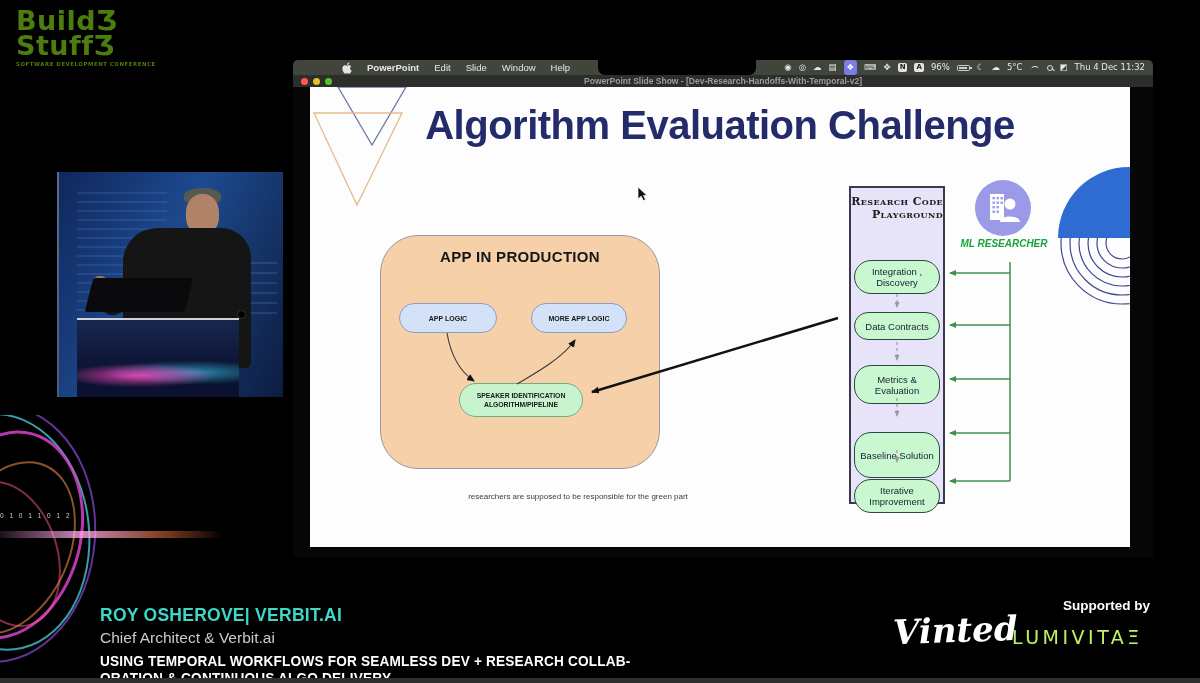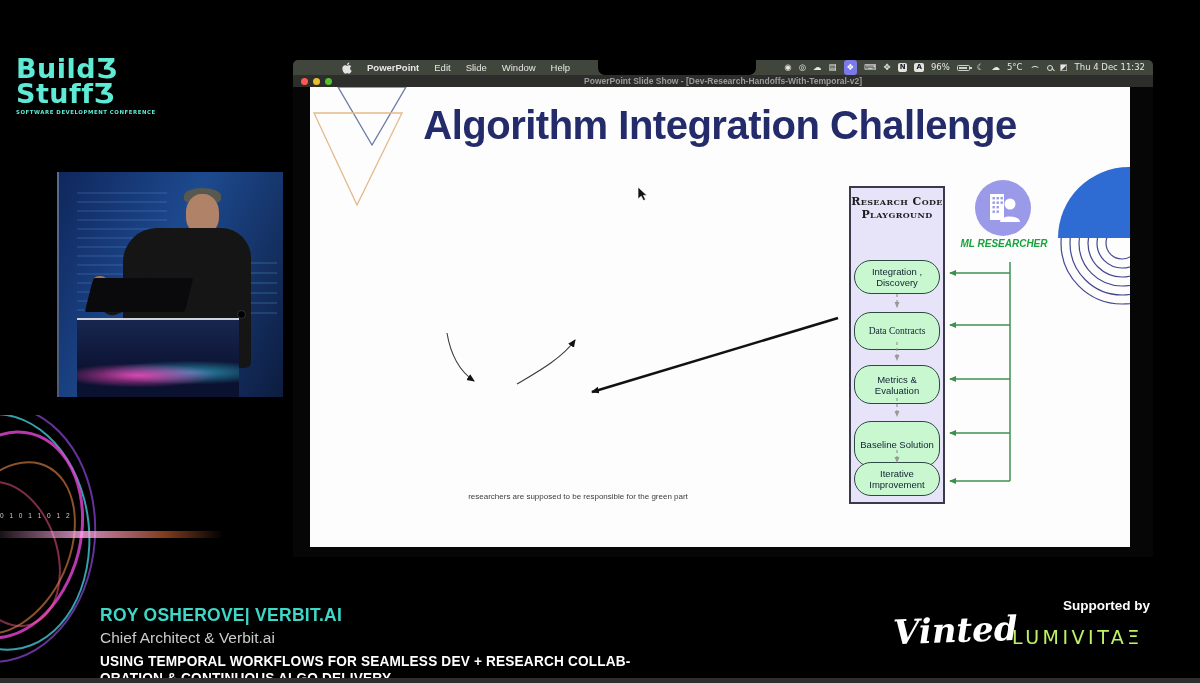--- a/index.html
+++ b/index.html
@@ -2,21 +2,21 @@
 <html><head>
 <meta charset="utf-8">
 <style>
   * { margin:0; padding:0; box-sizing:border-box; }
   html,body { width:1200px; height:683px; background:#000; overflow:hidden;
               font-family:"Liberation Sans", sans-serif; position:relative; }
 
   .abs { position:absolute; }
 
   
-  .bs-logo { left:16px; top:8px; color:#5eead4; font-family:"DejaVu Sans", sans-serif;margin-top:48px; }
+  .bs-logo { left:16px; top:8px; color:#4d7c0f; font-family:"DejaVu Sans", sans-serif; }
   .bs-line { font-size:27px; font-weight:800; line-height:25px; letter-spacing:.5px; }
   .bs-glyph { font-weight:700; }
   .bs-tag { font-size:5.4px; font-weight:700; letter-spacing:.55px; margin-top:3px; }
 
   
   .stage { left:57px; top:172px; width:226px; height:225px; overflow:hidden;
            background:linear-gradient(115deg,#10275c 0%,#1d4a8f 45%,#0d1c3f 100%);
            border-left:2px solid rgba(200,210,220,.35); }
   .stage-backdrop-text { position:absolute; top:1px; left:-6px; white-space:nowrap;
            font-size:17px; font-weight:800; color:#101c56; opacity:.9; letter-spacing:1px; }
@@ -125,29 +125,29 @@
   .p-app { left:18px; top:67px; width:98px; }
   .p-more { left:150px; top:67px; width:96px; }
   .p-algo { left:78px; top:147px; width:124px; height:34px; background:#c8f3cf;
             border:1px solid #6fae84; border-radius:17px; font-size:6.8px; line-height:9px;
             padding:0 14px; }
   .caption { position:absolute; left:68px; top:405px; width:400px; text-align:center;
              font-size:8px; color:#3c3c3c; }
 
   .pg-panel { position:absolute; left:539px; top:99px; width:96px; height:318px;
               background:#e7e4f9; border:2px solid #3a3a4c; z-index:2; }
-  .pg-title { margin-top:7px; text-align:center; font-size:11px; font-weight:700; color:#1d1d1d;
+  .pg-title { margin-top:7px; text-align:right; font-size:11px; font-weight:700; color:#1d1d1d;
               font-family:"DejaVu Serif", serif; font-variant:small-caps; line-height:13px;
               letter-spacing:.4px; }
   .step { position:absolute; left:3px; width:86px; background:#c9f7d0;
           border:1.6px solid #2c4a42; border-radius:17px; display:flex; align-items:center;
           justify-content:center; text-align:center; font-size:9.5px; color:#123;
           line-height:11px; padding:1px 4px; }
-  .s1{ top:72px; height:34px; } .s2{ top:124px; height:38px;font-family:Liberation Serif, serif; } .s3{ top:177px; height:39px; }
-  .s4{ top:233px; height:46px;text-align:right; } .s5{ top:274px; height:34px; }
+  .s1{ top:72px; height:34px; } .s2{ top:124px; height:28px; } .s3{ top:177px; height:39px; }
+  .s4{ top:244px; height:46px;text-align:right; } .s5{ top:291px; height:34px; }
 
   .researcher { position:absolute; left:665px; top:93px; width:56px; height:56px;
                 background:#9a9ae8; border-radius:50%; z-index:2;
                 display:flex; align-items:center; justify-content:center; }
   .researcher-label { position:absolute; left:648px; top:151px; width:92px; text-align:center;
                 font-size:10px; font-weight:800; font-style:italic; color:#17a33c; z-index:2; }
 
   .cursor { position:absolute; left:328px; top:100px; z-index:9; }
 
   .bottom-bar { left:0; top:678px; width:1200px; height:5px; background:#2e2e2e; }
@@ -238,21 +238,21 @@
 <div class="abs titlebar">
   <span class="tl tl-red"></span>
   <span class="tl tl-yellow"></span>
   <span class="tl tl-green"></span>
   <span class="win-title">PowerPoint Slide Show - [Dev-Research-Handoffs-With-Temporal-v2]</span>
 </div>
 
 <div class="abs win-content"></div>
 <div class="abs slide">
 
-  <div class="slide-title">Algorithm Integration Challenge</div>
+  <div class="slide-title">Algorithm Evaluation Challenge</div>
 
   <svg class="decor" viewBox="0 0 820 460">
     <defs>
       <marker id="ab" markerUnits="userSpaceOnUse" markerWidth="9" markerHeight="8" refX="7" refY="3.5" orient="auto">
         <path d="M0,0 L8,3.5 L0,7 Z" fill="#111"></path>
       </marker>
       <marker id="ag" markerUnits="userSpaceOnUse" markerWidth="8" markerHeight="7" refX="6" refY="3" orient="auto">
         <path d="M0,0 L7,3 L0,6 Z" fill="#3f8f4f"></path>
       </marker>
       <marker id="agr" markerUnits="userSpaceOnUse" markerWidth="7" markerHeight="6" refX="5" refY="2.5" orient="auto">
@@ -288,20 +288,26 @@
     </g>
 
     <g stroke="#999" stroke-width="1.2" stroke-dasharray="3,3">
       <line x1="587" y1="207" x2="587" y2="220" marker-end="url(#agr)"></line>
       <line x1="587" y1="255" x2="587" y2="273" marker-end="url(#agr)"></line>
       <line x1="587" y1="311" x2="587" y2="329" marker-end="url(#agr)"></line>
       <line x1="587" y1="363" x2="587" y2="375" marker-end="url(#agr)"></line>
     </g>
   </svg>
 
+  <div class="app-box">
+    <div class="app-title">APP IN PRODUCTION</div>
+    <div class="pill pill-blue p-app">APP LOGIC</div>
+    <div class="pill pill-blue p-more">MORE APP LOGIC</div>
+    <div class="pill p-algo">SPEAKER IDENTIFICATION ALGORITHM/PIPELINE</div>
+  </div>
 
   <div class="caption">researchers are supposed to be responsible for the green part</div>
 
   <div class="pg-panel">
     <div class="pg-title">Research Code Playground</div>
     <div class="step s1">Integration , Discovery</div>
     <div class="step s2">Data Contracts</div>
     <div class="step s3">Metrics &amp; Evaluation</div>
     <div class="step s4">Baseline Solution</div>
     <div class="step s5">Iterative Improvement</div>

